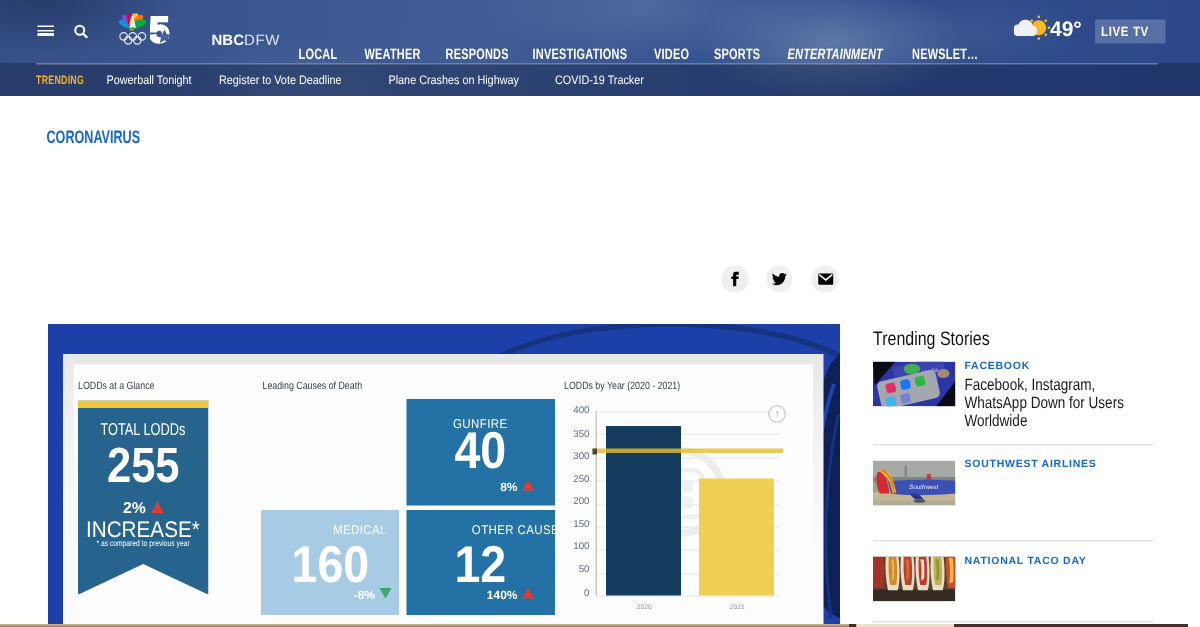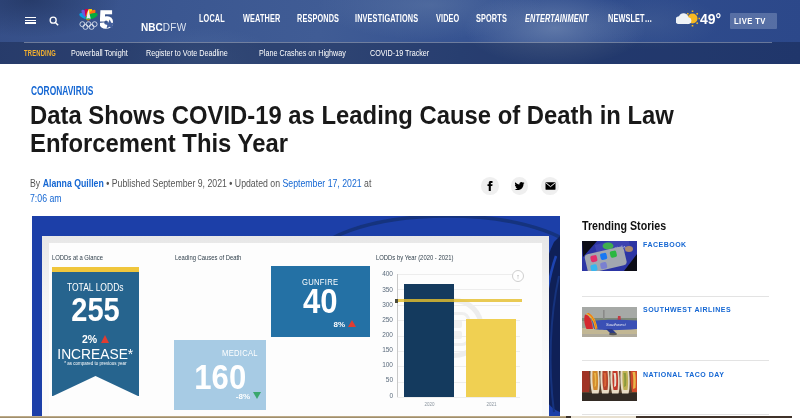--- a/index.html
+++ b/index.html
@@ -12,21 +12,21 @@
   background:
     radial-gradient(ellipse 130px 55px at 555px 28px, rgba(150,170,200,.45), rgba(150,170,200,0) 70%),
     radial-gradient(ellipse 160px 50px at 430px 5px, rgba(110,135,175,.4), rgba(110,135,175,0) 70%),
     radial-gradient(ellipse 110px 45px at 200px 58px, rgba(90,120,170,.35), rgba(90,120,170,0) 70%),
     radial-gradient(ellipse 120px 50px at 30px 0px, rgba(20,35,70,.45), rgba(20,35,70,0) 75%),
     radial-gradient(ellipse 100px 40px at 650px 22px, rgba(85,110,155,.3), rgba(85,110,155,0) 70%),
     linear-gradient(100deg, #364f88 0%, #3b5791 22%, #405c95 40%, #365391 58%, #2f4c8c 75%, #2c488a 100%);
 }
 #hdrshade { position:absolute; left:0; top:42px; width:800px; height:22px; background:rgba(8,18,45,.32); }
 #hairline { position:absolute; left:24px; top:42px; width:748px; height:1px; background:rgba(255,255,255,.32); }
-.nav { position:absolute; top:13px; font-size:10px; font-weight:bold; color:#fff; letter-spacing:.2px; white-space:nowrap; }
+.nav { position:absolute; top:31px; font-size:10px; font-weight:bold; color:#fff; letter-spacing:.2px; white-space:nowrap; }
 .nav .cx { transform:scaleX(.73); }
 #burger { position:absolute; left:25px; top:16.9px; width:11px; height:8px; }
 #burger div { height:1.6px; background:#fff; margin-bottom:1.2px; border-radius:0; }
 #searchic { position:absolute; left:49px; top:15.5px; }
 #logo5 { position:absolute; left:100px; top:9.5px; }
 #nbctxt { position:absolute; left:121px; top:22px; font-size:10px; color:#fff;padding-left:20px; }
 #nbctxt b { font-weight:bold; } #nbctxt span { font-weight:normal; color:#dde4f0; letter-spacing:.4px; }
 #wx { position:absolute; left:676px; top:10px; }
 #temp { position:absolute; left:700px; top:10.5px; font-size:14px; font-weight:bold; color:#fff; }
 #livetv { position:absolute; left:730px; top:12.5px; width:46.5px; height:16.5px; background:rgba(210,222,240,.26);
@@ -62,21 +62,21 @@
 .row2 .tl { margin-top:8.3px;margin-left:40px; }
 .row2 .tn { margin-top:3.4px; }
 .row2 .tp { bottom:9px; }
 .tri-r { display:inline-block; width:0; height:0; border-left:4px solid transparent; border-right:4px solid transparent; border-bottom:7px solid #e03c31; margin-left:3px; }
 .tri-g { display:inline-block; width:0; height:0; border-left:4px solid transparent; border-right:4px solid transparent; border-top:7px solid #3aa76d; margin-left:3px; }
 .ylab { position:absolute; left:337px; width:24px; text-align:right; font-size:6.5px; color:#5b6b7c; }
 .grid { position:absolute; left:365.3px; width:122.8px; height:1px; background:#ededed; }
 .xlab { position:absolute; font-size:4.5px; color:#8a949e; }
 
 
-#tshead { position:absolute; left:582px; top:218px; font-size:13px; font-weight:bold; color:#111; }
+#tshead { position:absolute; left:582px; top:218px; font-size:13px; font-weight:normal; color:#111; }
 .thumb { position:absolute; left:582px; width:55px; height:30px; overflow:hidden; }
 .cat2 { position:absolute; left:643px; font-size:7px; font-weight:bold; color:#1567d3; letter-spacing:.5px; }
 .ttl { position:absolute; left:643px; font-size:11px; color:#191919; line-height:12.3px; }
 .sep { position:absolute; left:581.5px; width:187px; height:1px; background:#e3e3e3; }
 </style>
 </head>
 <body>
 <div id="page">
 
   <div id="hdr">
@@ -139,22 +139,20 @@
     <div id="temp">49°</div>
     <div id="livetv"><span class="cx">LIVE TV</span></div>
     <div id="trlbl"><span class="cx">TRENDING</span></div>
     <div class="tr1" style="left:71.3px;"><span class="cx">Powerball Tonight</span></div>
     <div class="tr1" style="left:146px;"><span class="cx">Register to Vote Deadline</span></div>
     <div class="tr1" style="left:258.8px;"><span class="cx">Plane Crashes on Highway</span></div>
     <div class="tr1" style="left:370px;"><span class="cx">COVID-19 Tracker</span></div>
   </div>
 
   <div id="cat"><span class="cx" style="transform:scaleX(.70);">CORONAVIRUS</span></div>
-  <div id="headline"><span class="cx" style="transform:scaleX(.935);">Data Shows COVID-19 as Leading Cause of Death in Law<br>Enforcement This Year</span></div>
-  <div id="byline"><span class="cx" style="transform:scaleX(.76);">By <a class="auth">Alanna Quillen</a> <b>•</b> Published September 9, 2021 <b>•</b> Updated on <a>September 17, 2021</a> at<br><a>7:06 am</a></span></div>
 
   <div class="shic" style="left:481px;">
     <svg width="10" height="10" viewBox="0 0 24 24">
         <path fill="#000" d="M9 8H6v4h3v12h5V12h3.6l.4-4h-4V6.3c0-1 .2-1.3 1.1-1.3H18V0h-3.8C10.6 0 9 1.6 9 4.6V8z"></path>
       </svg>
   </div>
   <div class="shic" style="left:510.7px;">
     <svg width="11" height="10" viewBox="0 0 24 24">
         <path fill="#000" d="M24 4.6c-.9.4-1.8.6-2.8.8 1-.6 1.8-1.6 2.2-2.7-1 .6-2 1-3.1 1.2-.9-1-2.2-1.6-3.6-1.6-2.7 0-4.9 2.2-4.9 4.9 0 .4 0 .8.1 1.1-4.1-.2-7.7-2.2-10.1-5.1-.4.7-.7 1.6-.7 2.5 0 1.7.9 3.2 2.2 4.1-.8 0-1.6-.2-2.2-.6v.1c0 2.4 1.7 4.4 3.9 4.8-.4.1-.8.2-1.3.2-.3 0-.6 0-.9-.1.6 2 2.4 3.4 4.6 3.4-1.7 1.3-3.8 2.1-6.1 2.1-.4 0-.8 0-1.2-.1 2.2 1.4 4.8 2.2 7.5 2.2 9.1 0 14-7.5 14-14v-.6c1-.7 1.8-1.6 2.4-2.6z"></path>
       </svg>
@@ -193,20 +191,25 @@
 
     <div class="tile c2" style="left:239px; top:49.8px; width:98.5px; height:71.7px; background:#2471a5;">
       <div class="tl"><span>GUNFIRE</span></div>
         <div class="tn">40</div>
         <div class="tp">8%<span class="tri-r"></span></div>
     </div>
     <div class="tile row2" style="left:141.5px; top:124px; width:92.5px; height:70px; background:#a7cbe4;">
       <div class="tl"><span>MEDICAL</span></div>
         <div class="tn">160</div>
         <div class="tp">-8%<span class="tri-g"></span></div>
+    </div>
+    <div class="tile row2 c2" style="left:239px; top:124px; width:98.5px; height:70px; background:#2471a5;">
+      <div class="tl"><span>OTHER CAUSES</span></div>
+        <div class="tn">12</div>
+        <div class="tp">140%<span class="tri-r"></span></div>
     </div>
 
     <div style="position:absolute; left:392px; top:82px; width:60px; height:60px; border:5px solid #ededed; border-radius:50%;"></div>
     <div style="position:absolute; left:406px; top:96px; width:32px; height:34px; border:3px solid #efefef; border-radius:8px;"></div>
     <div style="position:absolute; left:414px; top:104px; width:16px; height:8px; background:#f0f0f0; border-radius:2px;"></div>
     <div style="position:absolute; left:414px; top:115px; width:16px; height:8px; background:#f0f0f0; border-radius:2px;"></div>
 
     <div class="ylab" style="top:54.3px;">400</div>
     <div class="ylab" style="top:69.5px;">350</div>
     <div class="ylab" style="top:84.6px;">300</div>
@@ -250,20 +253,21 @@
         <rect x="9.5" y="11.5" width="6.5" height="6.5" rx="1.8" fill="#e1306c"></rect>
         <rect x="19.5" y="11.5" width="6.5" height="6.5" rx="1.8" fill="#1877f2"></rect>
         <rect x="29.5" y="11.5" width="6.5" height="6.5" rx="1.8" fill="#2bb741"></rect>
         <rect x="7.5" y="20.5" width="6.5" height="6.5" rx="1.8" fill="#38b6f0"></rect>
         <rect x="17.5" y="20.5" width="6.5" height="6.5" rx="1.8" fill="#7a80d0"></rect>
       </g>
       <ellipse cx="47" cy="8" rx="4" ry="3" fill="#d8a853" opacity=".7"></ellipse>
     </svg>
   </div>
   <div class="cat2" style="top:240.5px;">FACEBOOK</div>
+  <div class="ttl" style="top:250.5px;"><span class="cx" style="transform:scaleX(.82);">Facebook, Instagram,<br>WhatsApp Down for Users<br>Worldwide</span></div>
   <div class="sep" style="top:295.6px;"></div>
 
   <div class="thumb" style="top:306.5px;">
     <svg width="55" height="30" viewBox="0 0 55 30">
       <rect width="55" height="30" fill="#a6a9a6"></rect>
       <rect y="11" width="55" height="4" fill="#7d8877"></rect>
       <rect y="14" width="55" height="9" fill="#9aa191"></rect>
       <rect y="21" width="55" height="9" fill="#c2b794"></rect>
       <rect y="27" width="55" height="3" fill="#b0ab9c"></rect>
       <rect x="21" y="3" width="1.6" height="9" fill="#8a8a88"></rect>

